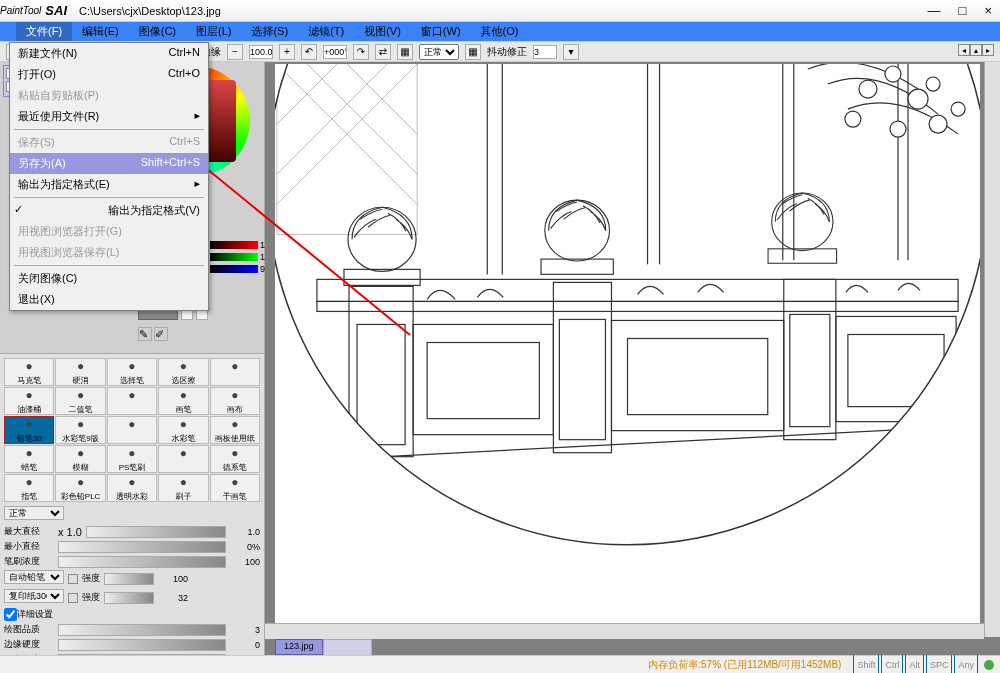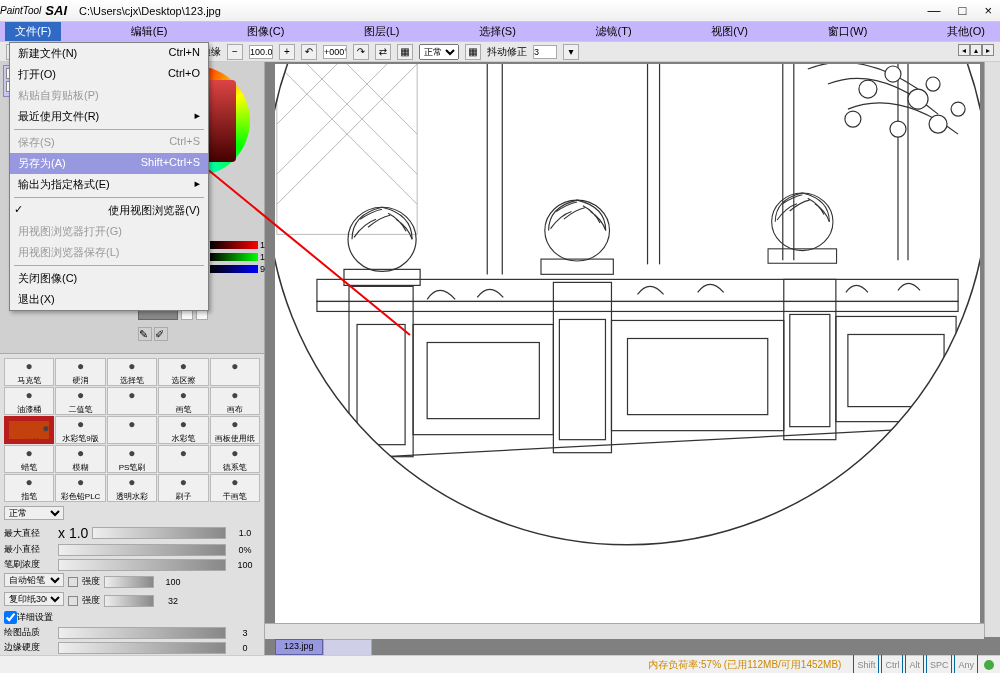--- a/index.html
+++ b/index.html
@@ -2,21 +2,21 @@
 <html><head>
 <meta charset="utf-8">
 <style>
 * { margin: 0; padding: 0; box-sizing: border-box; font-family: 'Microsoft YaHei', Arial, sans-serif; }
 body { background: #fff; width: 1000px; height: 673px; overflow: hidden; font-size: 11px; position: relative; }
 .titlebar { height: 22px; background: linear-gradient(#fff, #f0f0f0); display: flex; align-items: center; padding: 0 0; border-bottom: 1px solid #ccc; }
 .app-logo { font-style: italic; font-size: 10px; white-space: nowrap; }
 .app-name { font-weight: bold; font-size: 13px; margin-left: 4px; font-style: italic; }
 .filepath { margin-left: 12px; font-size: 11px; color: #000; }
 .winbtns { margin-left: auto; display: flex; gap: 18px; padding-right: 8px; font-size: 13px; }
-.menubar { height: 20px; background: #c4b5fd; display: flex; align-items: center; padding: 0 5px; border-bottom: 1px solid #ccc; justify-content: space-between; }
+.menubar { height: 20px; background: #3b82f6; display: flex; align-items: center; padding: 0 16px; border-bottom: 1px solid #ccc; }
 .menubar .menu-item { padding: 2px 10px; font-size: 11px; cursor: pointer; }
 .menubar .menu-item.active { background: #316ac5; color: #fff; }
 .dropdown { position: absolute; left: 9px; top: 42px; width: 200px; background: #f0f0f0; border: 1px solid #808080; box-shadow: 2px 2px 4px rgba(0,0,0,0.3); z-index: 100; }
 .dropdown-item { padding: 3px 8px; display: flex; justify-content: space-between; font-size: 11px; cursor: pointer; }
 .dropdown-item.highlighted { background: #9898e0; color: #fff; }
 .dropdown-item.disabled { color: #999; }
 .dropdown-item.submenu::after { content: '▸'; margin-left: auto; }
 .dropdown-sep { height: 1px; background: #aaa; margin: 2px 4px; }
 .dropdown-item.checked::before { content: '✓'; margin-right: 4px; margin-left: -4px; }
 .toolbar { height: 20px; background: #e8e8e8; border-bottom: 1px solid #ccc; display: flex; align-items: center; padding: 0 6px; gap: 6px; font-size: 10px; }
@@ -30,26 +30,26 @@
 .layer-thumb { width: 32px; height: 24px; background: #fff; border: 1px solid #888; }
 .color-wheel { position: absolute; top: 4px; left: 140px; }
 .color-wheel-circle { width: 110px; height: 110px; border-radius: 50%; background: conic-gradient(red, yellow, lime, cyan, blue, magenta, red); position: relative; }
 .color-wheel-circle::after { content:''; position:absolute; top:14px; left:14px; width:82px; height:82px; background: linear-gradient(to bottom, #d44, #400); border-radius: 4px; }
 .swatches { position: absolute; top: 178px; left: 210px; }
 .swatch-row { display: flex; align-items: center; gap: 2px; margin-bottom: 2px; font-size: 9px; }
 .swatch { width: 48px; height: 8px; }
 .tool-panel { flex: 1; background: #e0e0e0; padding: 4px; overflow: hidden; }
 .brush-grid { display: grid; grid-template-columns: repeat(5, 1fr); gap: 1px; margin-bottom: 4px; }
 .brush-cell { height: 28px; background: #f0f0f0; border: 1px solid #bbb; font-size: 8px; text-align: center; overflow: hidden; padding-top: 16px; cursor: pointer; position: relative; }
-.brush-cell.selected { background: #c2410c; border: 5px solid #b91c1c; text-align: right; }
+.brush-cell.selected { background: #0369a1; border: 1px solid #b91c1c; }
 .brush-cell::before { content: '●'; position: absolute; top: 0; left: 0; right: 0; font-size: 12px; color: #444; }
 .param-row { display: flex; align-items: center; gap: 4px; margin: 2px 0; font-size: 9px; }
 .param-label { width: 50px; }
 .param-bar { flex: 1; height: 12px; background: linear-gradient(to right, #eee, #888); border: 1px solid #aaa; position: relative; }
-.param-val { width: 30px; text-align: center; }
+.param-val { width: 30px; text-align: right; }
 .canvas-area { flex: 1; background: #808080; position: relative; overflow: hidden; }
 .canvas { position: absolute; top: 2px; left: 10px; right: 20px; bottom: 30px; background: #fff; }
 .canvas svg { width: 100%; height: 100%; }
 .arrow { position: absolute; z-index: 50; pointer-events: none; }
 .scrollbar-v { position: absolute; right: 0; top: 0; bottom: 18px; width: 16px; background: #e0e0e0; border-left: 1px solid #aaa; }
 .scrollbar-h { position: absolute; left: 0; right: 16px; bottom: 16px; height: 16px; background: #e0e0e0; border-top: 1px solid #aaa; }
 .doc-tab { position: absolute; bottom: 0; left: 10px; height: 16px; display: flex; }
 .doc-tab-item { background: #9898e0; padding: 1px 8px; font-size: 9px; border: 1px solid #6060a0; }
 .doc-tab-zoom { background: #cfcfe8; padding: 18px 12px; font-size: 9px; border: 1px solid #aaa; }
 .statusbar { height: 18px; background: #f0f0f0; border-top: 1px solid #ccc; display: flex; align-items: center; padding: 0 6px; font-size: 10px; }
@@ -109,21 +109,21 @@
     </div>
     <div class="dropdown-item highlighted">
       <span>另存为(A)</span>
       <span>Shift+Ctrl+S</span>
     </div>
     <div class="dropdown-item submenu">
       <span>输出为指定格式(E)</span>
     </div>
     <div class="dropdown-sep"></div>
     <div class="dropdown-item checked">
-      <span>使用视图浏览器(V)</span>
+      <span>输出为指定格式(V)</span>
     </div>
     <div class="dropdown-item disabled">
       <span>用视图浏览器打开(G)</span>
     </div>
     <div class="dropdown-item disabled">
       <span>用视图浏览器保存(L)</span>
     </div>
     <div class="dropdown-sep"></div>
     <div class="dropdown-item">
       <span>关闭图像(C)</span>
@@ -237,21 +237,21 @@
           <div class="brush-cell">德系笔</div>
           <div class="brush-cell">指笔</div>
           <div class="brush-cell">彩色铅PLC</div>
           <div class="brush-cell">透明水彩</div>
           <div class="brush-cell">刷子</div>
           <div class="brush-cell">干画笔</div>
         </div>
       <select class="tool-select"><option>正常</option></select>
       <div class="param-row">
           <span class="param-label">最大直径</span>
-          <span style="font-size:14px;">x 1.0</span>
+          <span style="font-size:11px;">x 1.0</span>
           <div class="param-bar"></div>
           <span class="param-val">1.0</span>
         </div>
       <div class="param-row">
           <span class="param-label">最小直径</span>
           <div class="param-bar"></div>
           <span class="param-val">0%</span>
         </div>
       <div class="param-row">
           <span class="param-label">笔刷浓度</span>

